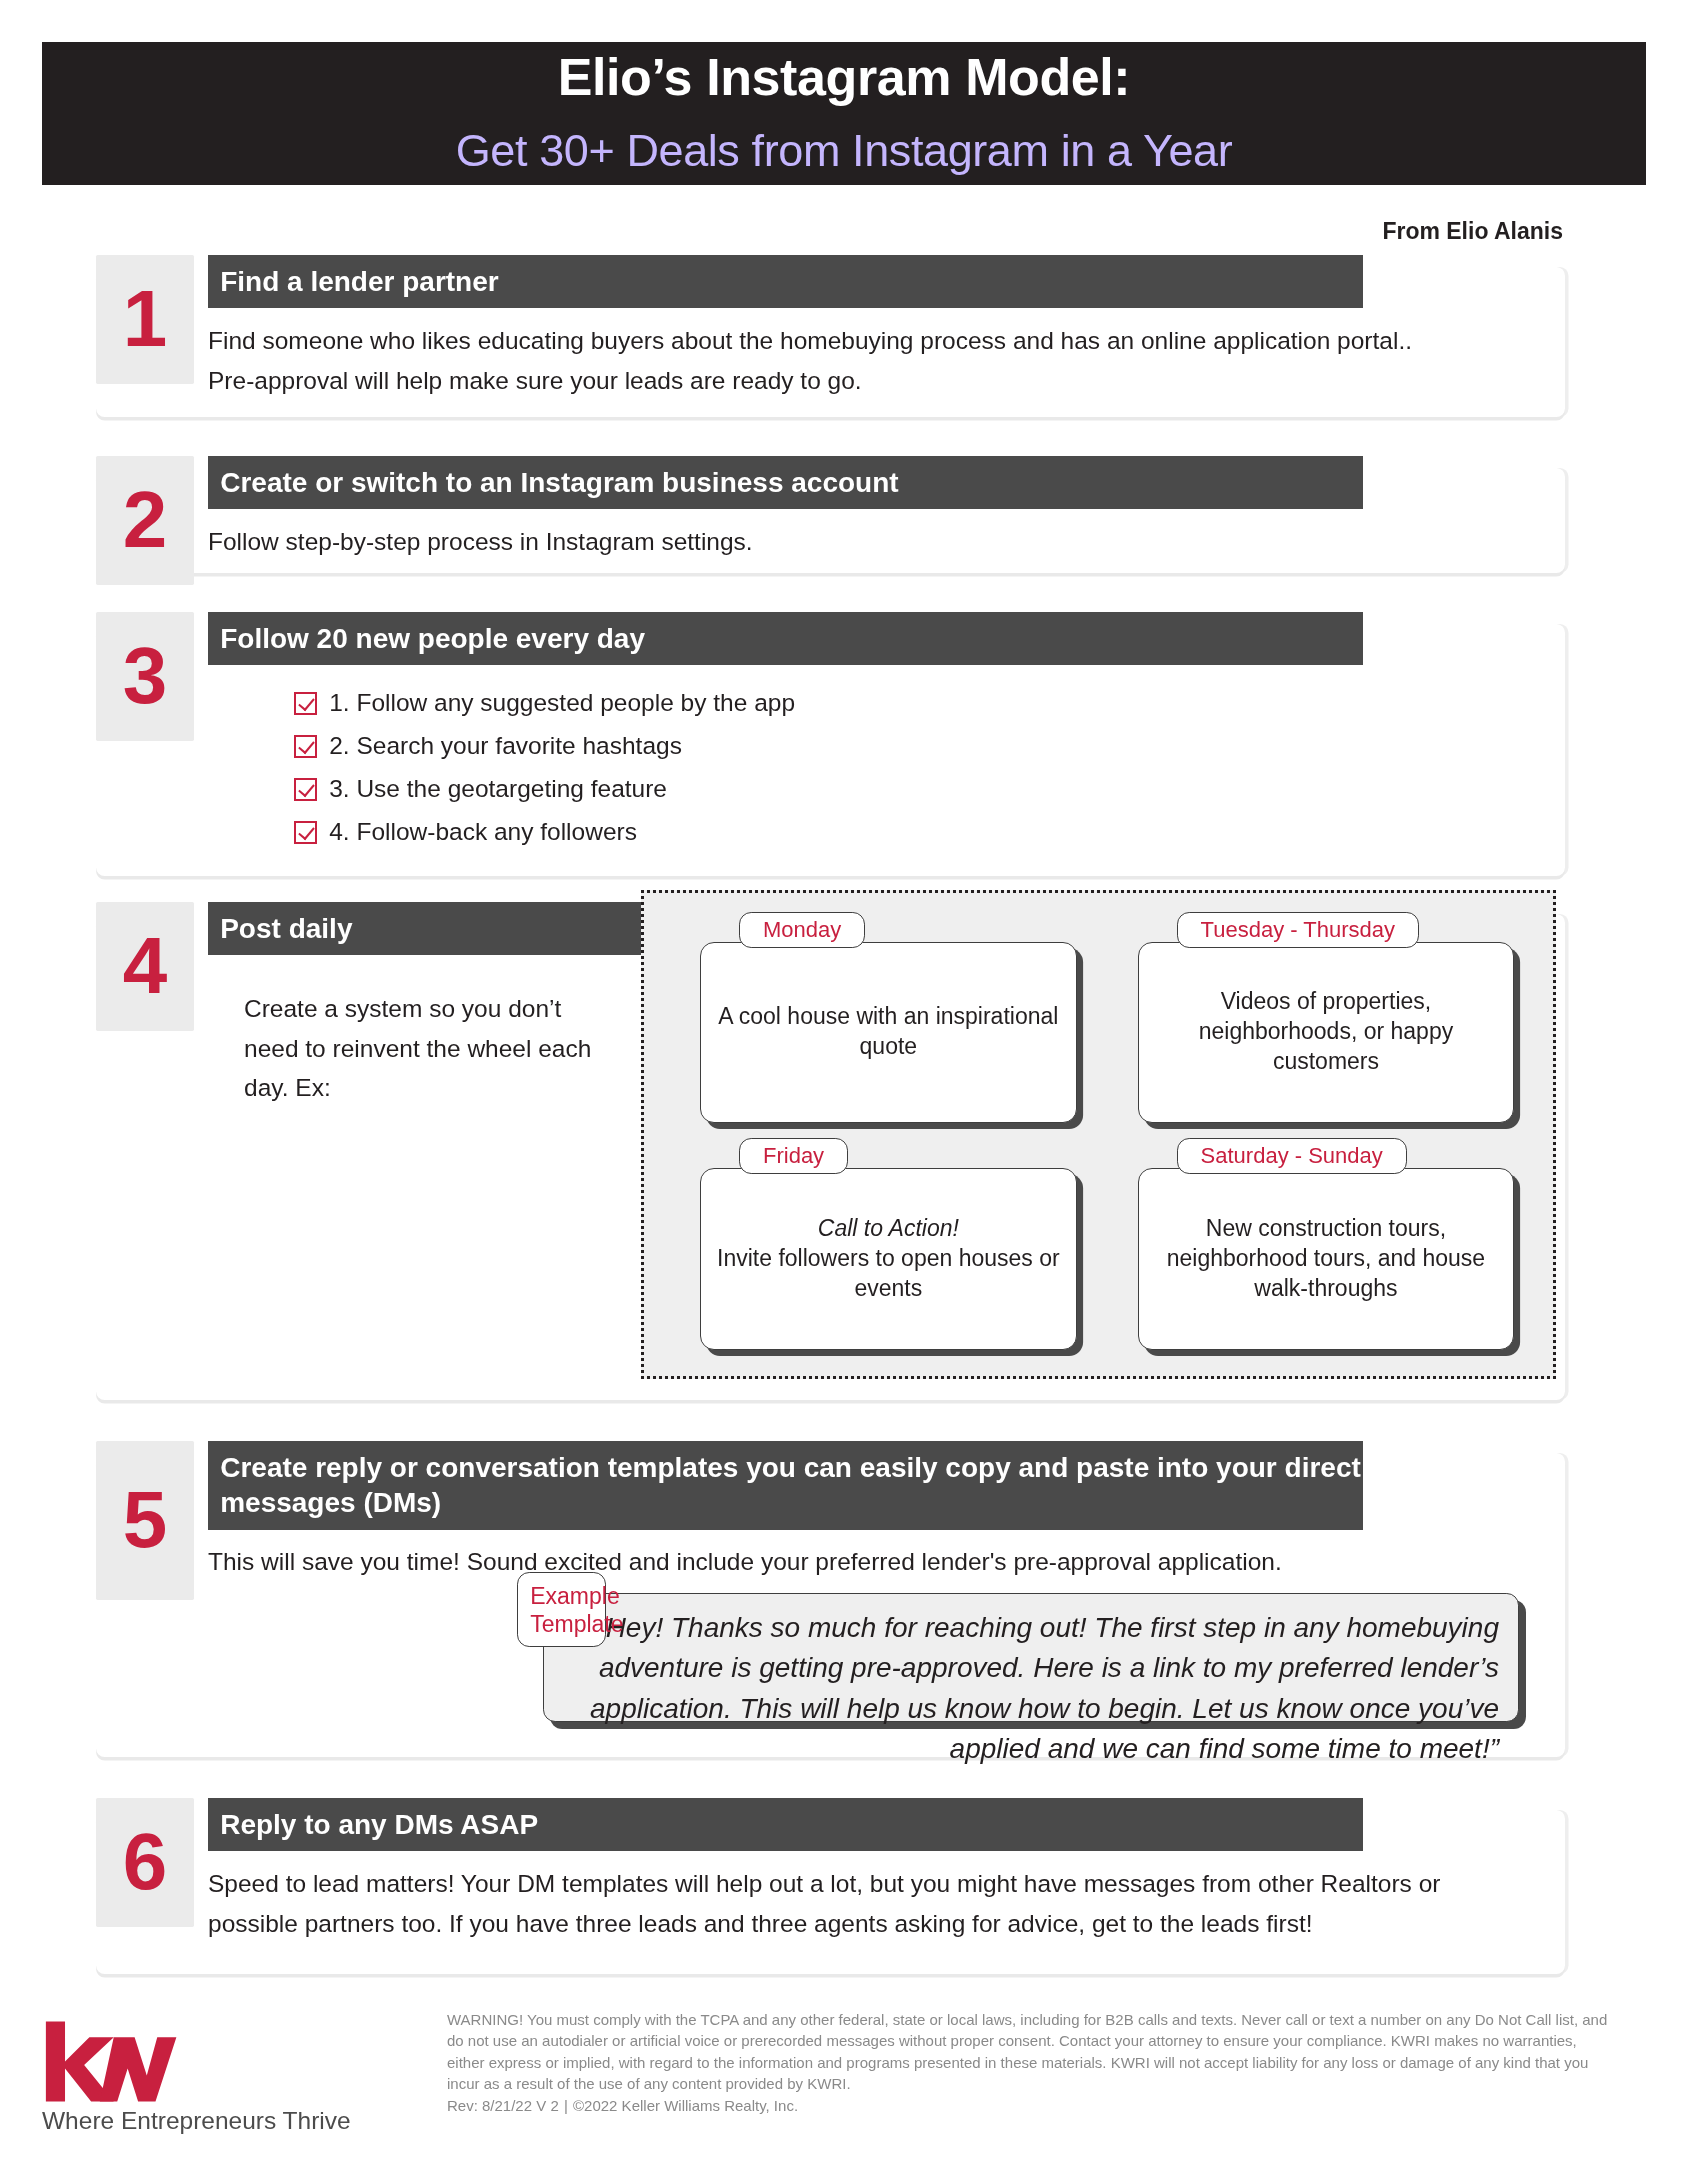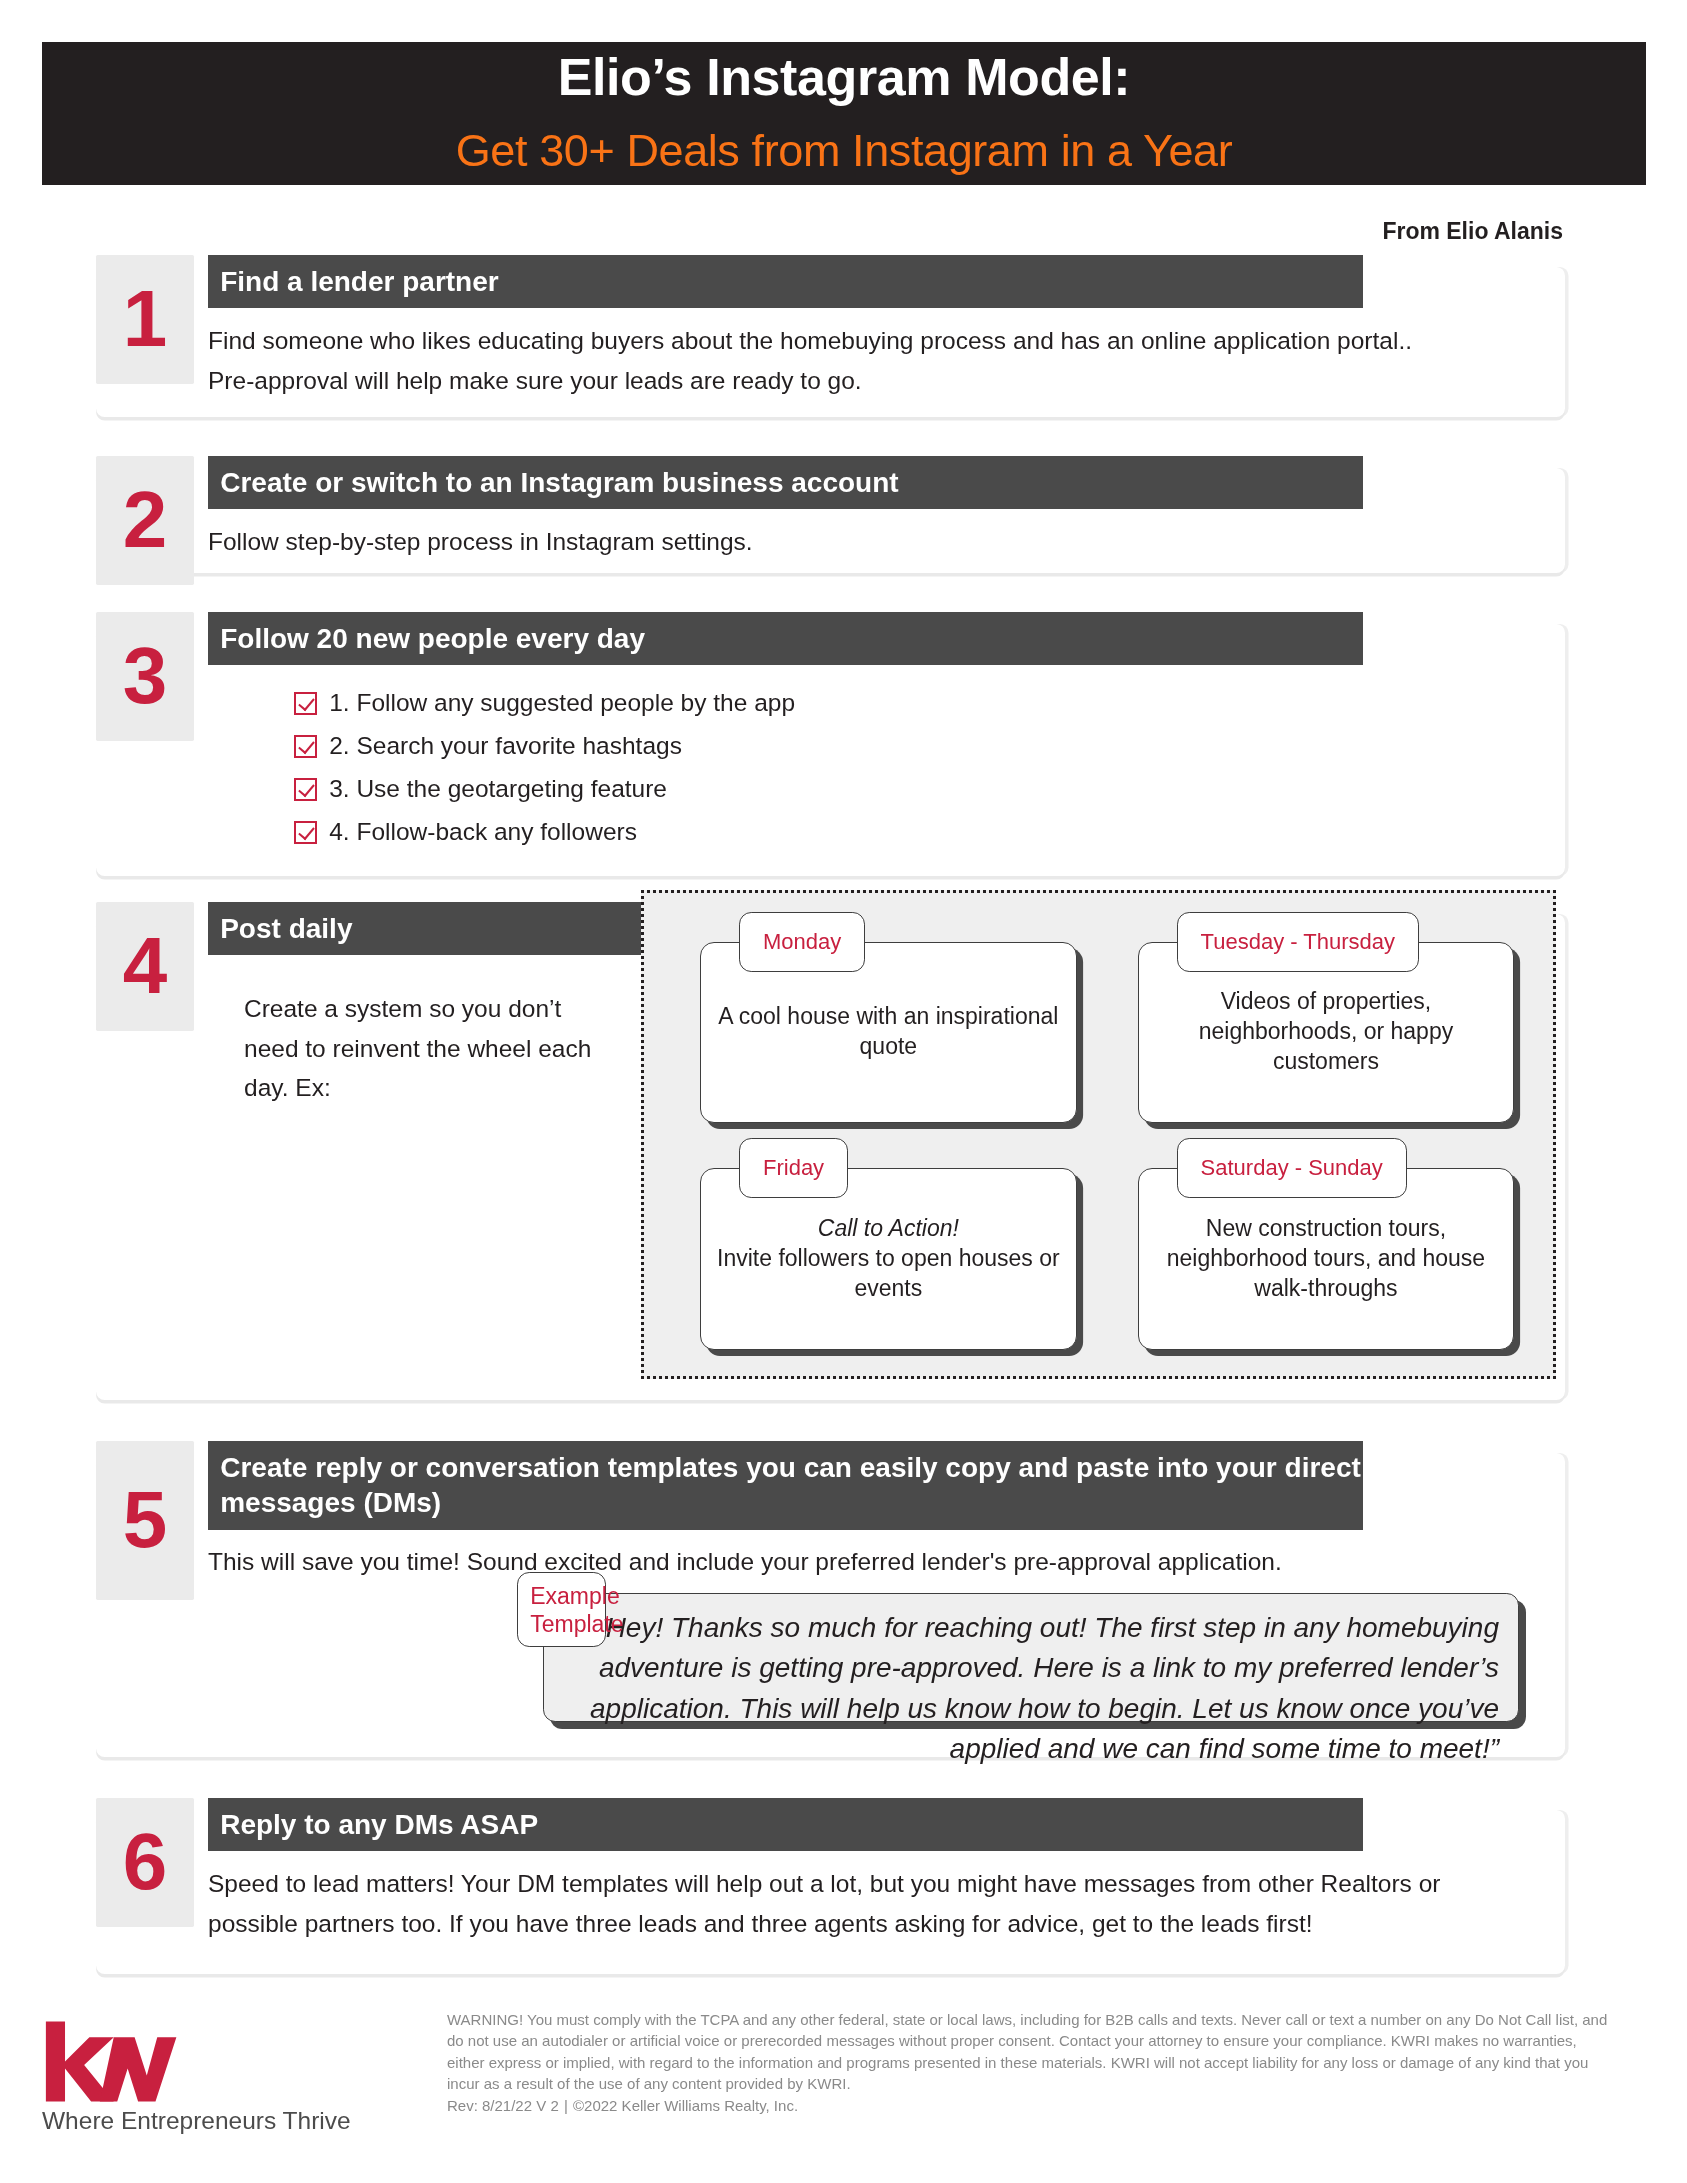--- a/index.html
+++ b/index.html
@@ -16,21 +16,21 @@
   .title-banner{
     position:absolute; left:42px; top:42px; width:1604px; height:143px;
     background:#231f20;
     display:flex; flex-direction:column; align-items:center; justify-content:center;
   }
   .title-main{
     color:#ffffff; font-size:52px; font-weight:bold; line-height:1.05;
     letter-spacing:-0.4px;
   }
   .title-sub{
-    color:#f97316; font-size:45px; font-weight:normal; line-height:1.15;
+    color:#c4b5fd; font-size:45px; font-weight:normal; line-height:1.15;
     letter-spacing:-0.4px; margin-top:21px;
   }
   .byline{
     position:absolute; right:124px; top:218px;
     font-size:23px; font-weight:bold; color:#231f20;
   }
 
   
   .step{
     position:absolute; left:96px; width:1469px;
@@ -108,21 +108,21 @@
   }
   .day-text{ font-size:23px; line-height:1.3; color:#231f20; padding:0 14px; }
   .day-text .cta{ font-style:italic; }
   .day-label{
     position:absolute; left:72px; top:0px; z-index:3;
     background:#ffffff;
     border:1.7px solid #3e3e3e;
     border-radius:12.2px;
     color:#c8203f;
     font-size:22px;
-    padding:16px 23px;
+    padding:4px 23px;
     white-space:nowrap;
     text-align:right;
   }
 
   
   .tpl-badge{
     position:absolute;
     background:#ffffff;
     border:1.7px solid #3e3e3e;
     border-radius:12.2px;

